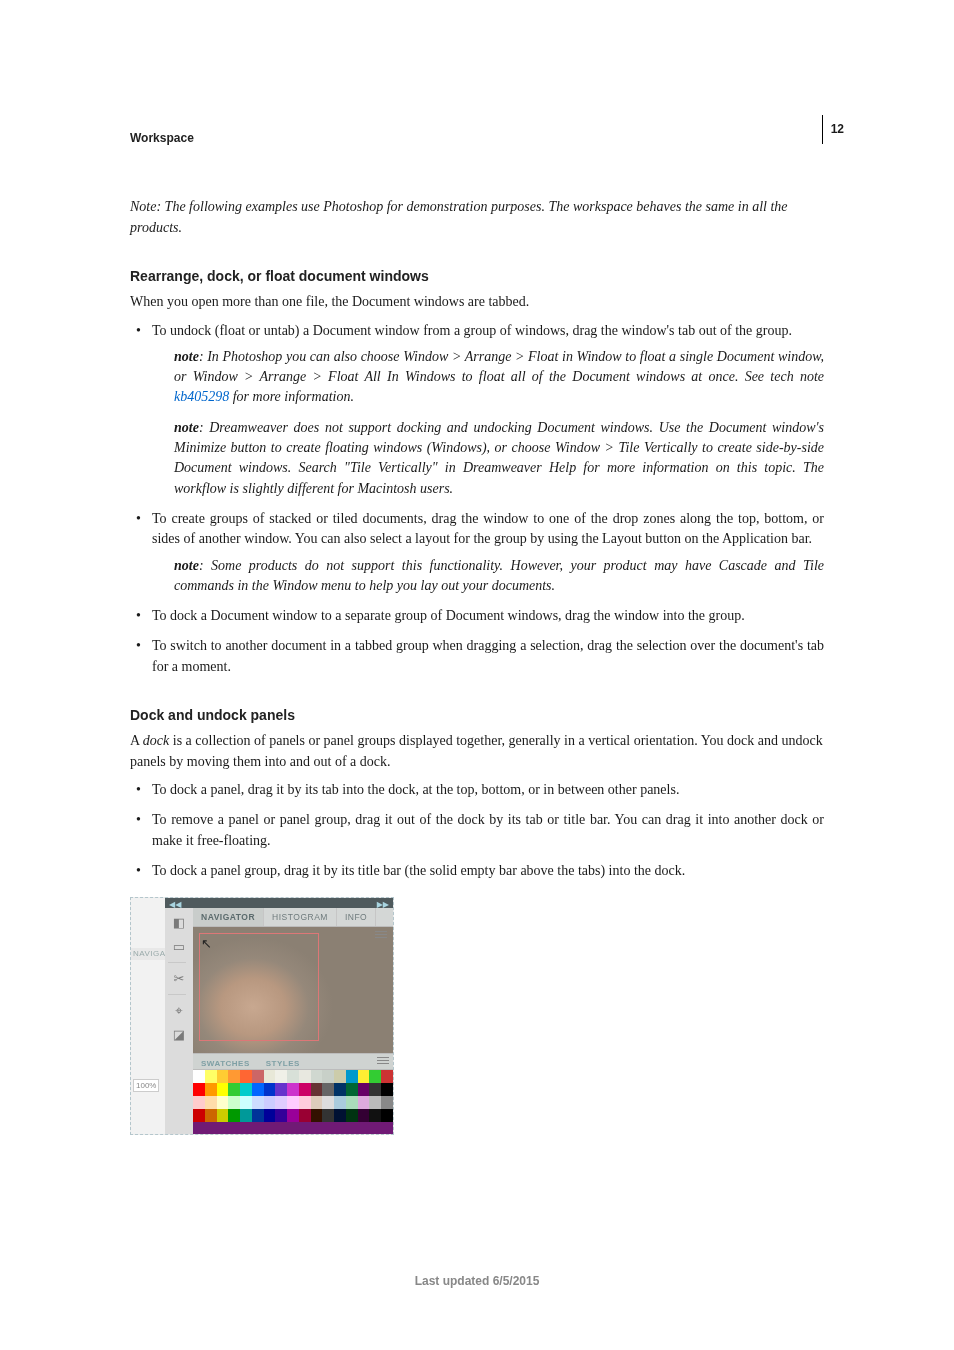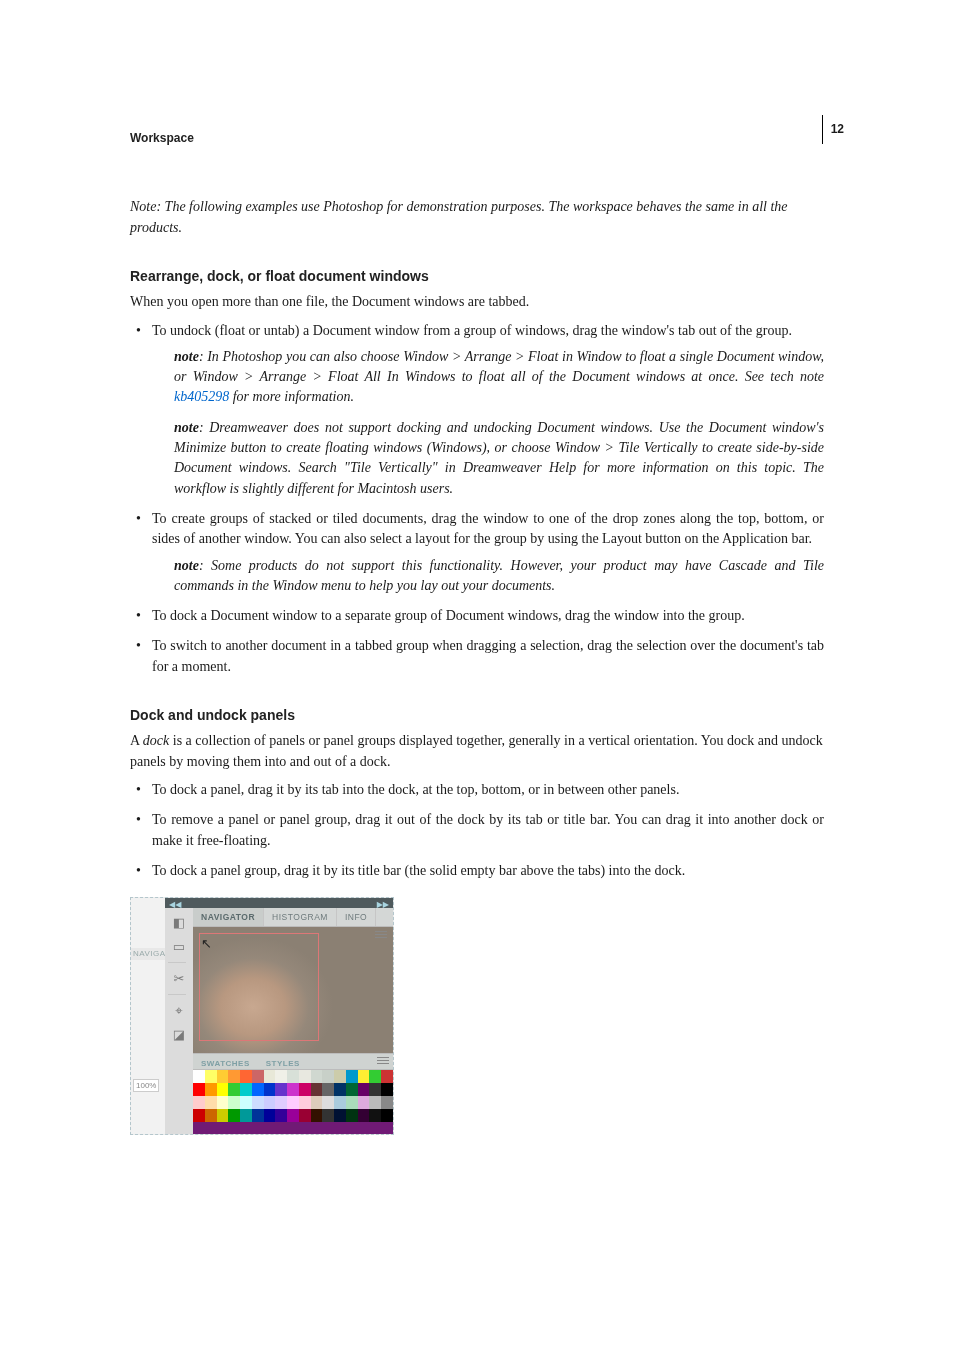--- a/index.html
+++ b/index.html
@@ -332,13 +332,14 @@
             <div class="fig-sw" style="background: rgb(0, 17, 51);"></div>
             <div class="fig-sw" style="background: rgb(0, 51, 17);"></div>
             <div class="fig-sw" style="background: rgb(51, 0, 51);"></div>
             <div class="fig-sw" style="background: rgb(17, 17, 17);"></div>
             <div class="fig-sw" style="background: rgb(0, 0, 0);"></div>
           </div>
         </div>
     </div>
   </div>
 
+  <div class="footer">Last updated 6/5/2015</div>
 </div>
 
 </body></html>

